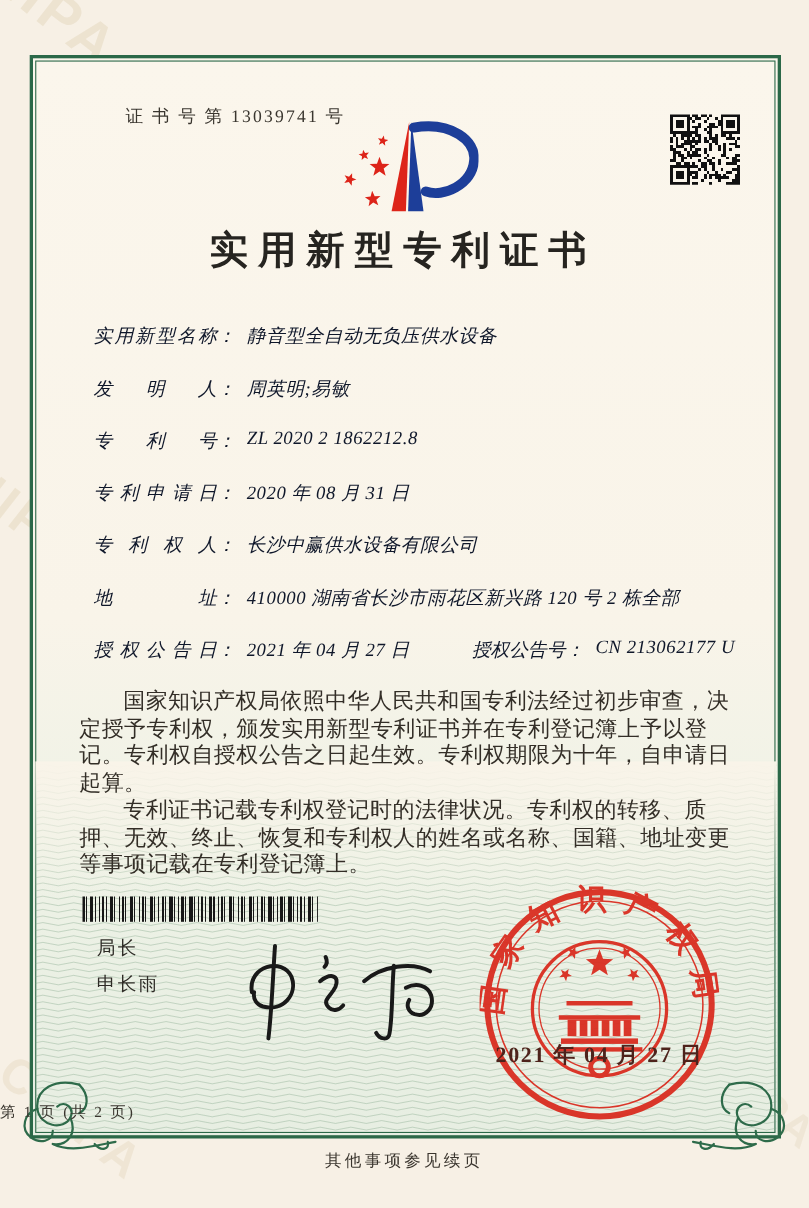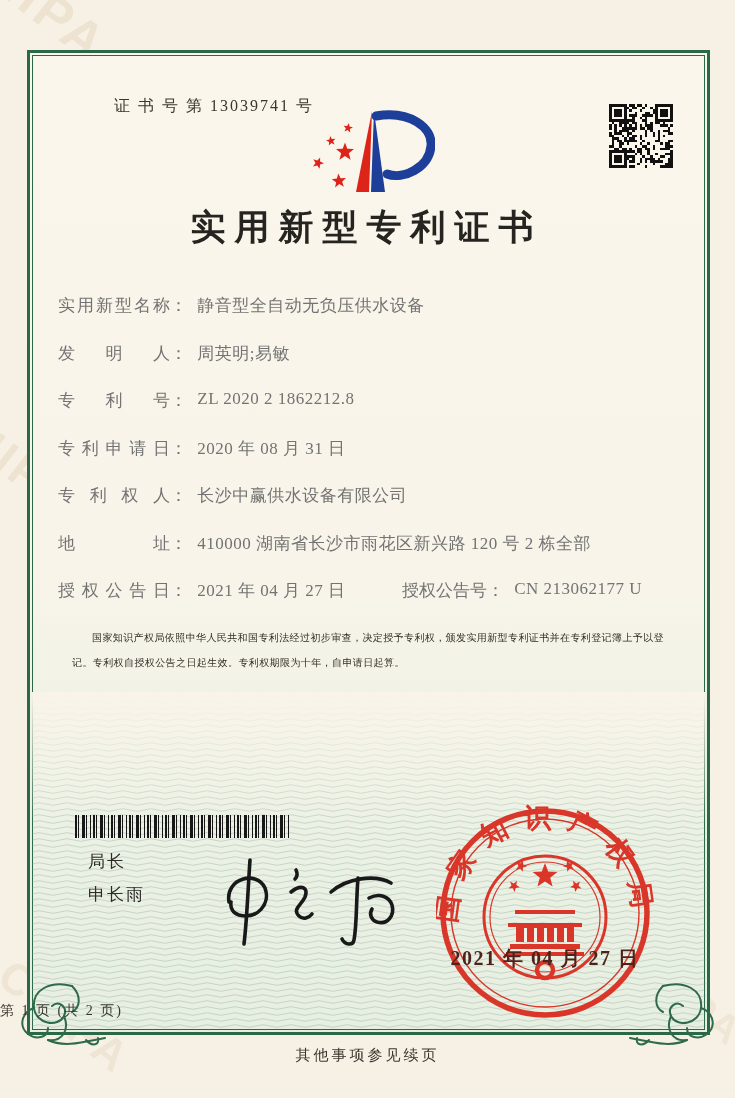--- a/index.html
+++ b/index.html
@@ -36,29 +36,29 @@
   .corner-orn{position:absolute;pointer-events:none;}
   
   .cert-no{position:absolute;left:70px;top:96px;font-size:16px;letter-spacing:2px;color:#3a362f;margin-left:44px;}
   .logo{position:absolute;left:305px;top:104px;width:130px;height:90px;}
   .qr{position:absolute;left:609px;top:104px;width:64px;height:64px;}
   .title{
     position:absolute;left:0;top:204px;width:733px;text-align:center;
     font-size:35px;font-weight:bold;letter-spacing:9px;color:#262420;
   }
   
-  .fields{position:absolute;left:58px;top:294px;width:600px;font-size:17px;color:#737373;}
+  .fields{position:absolute;left:85px;top:294px;width:600px;font-size:17px;color:#0f172a;font-style:italic;}
   .field-row{position:relative;height:20px;margin-bottom:27.5px;white-space:nowrap;}
   .f-label{display:inline-block;width:112px;text-align:justify;text-align-last:justify;vertical-align:top;}
   .f-colon{display:inline-block;vertical-align:top;}
   .f-value{display:inline-block;margin-left:6px;vertical-align:top;letter-spacing:.5px;}
   .grant-group2{position:absolute;left:315px;top:0;white-space:nowrap;margin-left:29px;}
   .grant-group2 .f-label2{display:inline-block;}
   
-  .paras{position:absolute;left:72px;top:626px;width:600px;font-size:10px;line-height:24.7px;color:#332e27;letter-spacing:.4px;}
+  .paras{position:absolute;left:72px;top:626px;width:600px;font-size:20px;line-height:24.7px;color:#332e27;letter-spacing:.4px;}
   .paras p{margin:0;text-indent:2em;}
   
   .barcode{
     position:absolute;left:75px;top:815px;width:214px;height:23px;
     background:repeating-linear-gradient(90deg,
       #171717 0 2px,transparent 2px 3px,
       #171717 3px 4px,transparent 4px 7px,
       #171717 7px 10px,transparent 10px 11px,
       #171717 11px 12px,transparent 12px 15px,
       #171717 15px 16px,transparent 16px 18px);
@@ -473,20 +473,21 @@
       <span class="f-value">2021 年 04 月 27 日</span>
       <span class="grant-group2">
         <span class="f-label2">授权公告号</span><span class="f-colon">：</span>
         <span class="f-value">CN 213062177 U</span>
       </span>
     </div>
   </div>
 
   <div class="paras">
     <p>国家知识产权局依照中华人民共和国专利法经过初步审查，决定授予专利权，颁发实用新型专利证书并在专利登记簿上予以登记。专利权自授权公告之日起生效。专利权期限为十年，自申请日起算。</p>
+    <p>专利证书记载专利权登记时的法律状况。专利权的转移、质押、无效、终止、恢复和专利权人的姓名或名称、国籍、地址变更等事项记载在专利登记簿上。</p>
   </div>
 
   <div class="barcode"></div>
 
   <div class="director">
     <div>局长</div>
     <div>申长雨</div>
   </div>
 
   <svg class="signature" viewBox="0 0 210 100" xmlns="http://www.w3.org/2000/svg">

